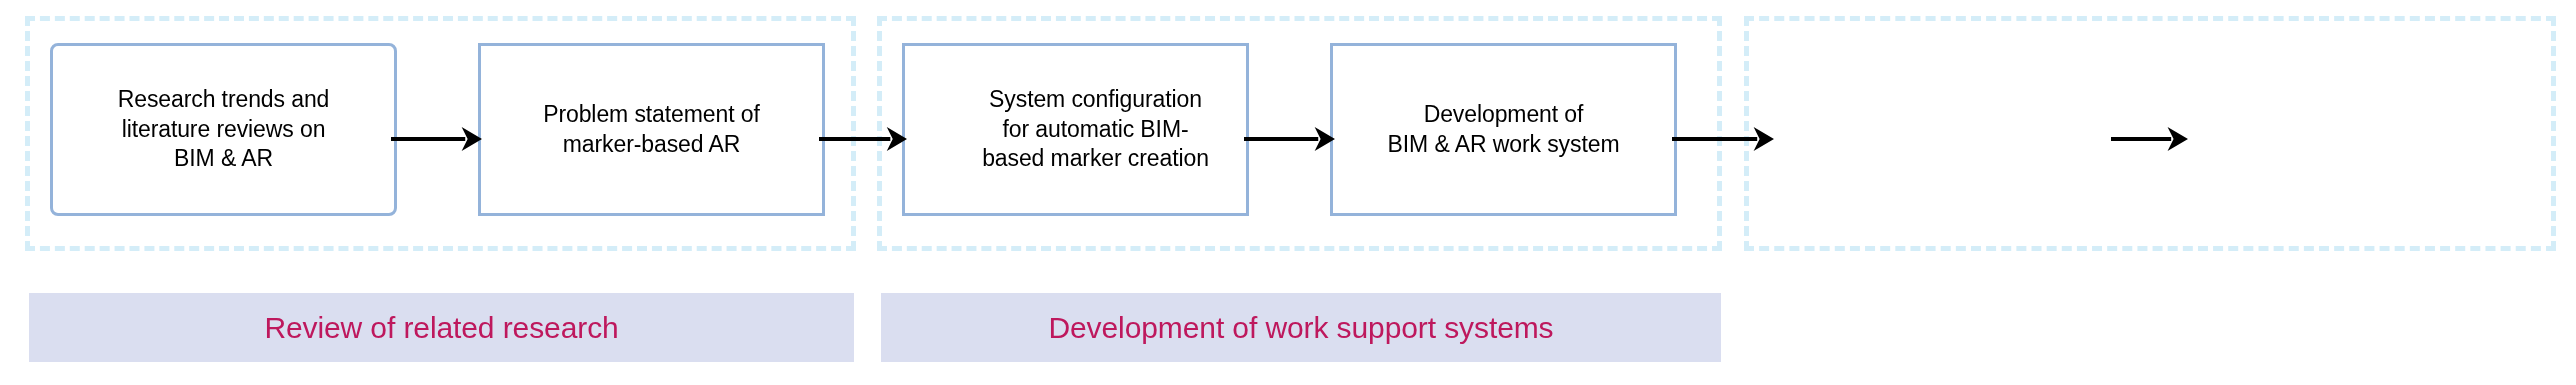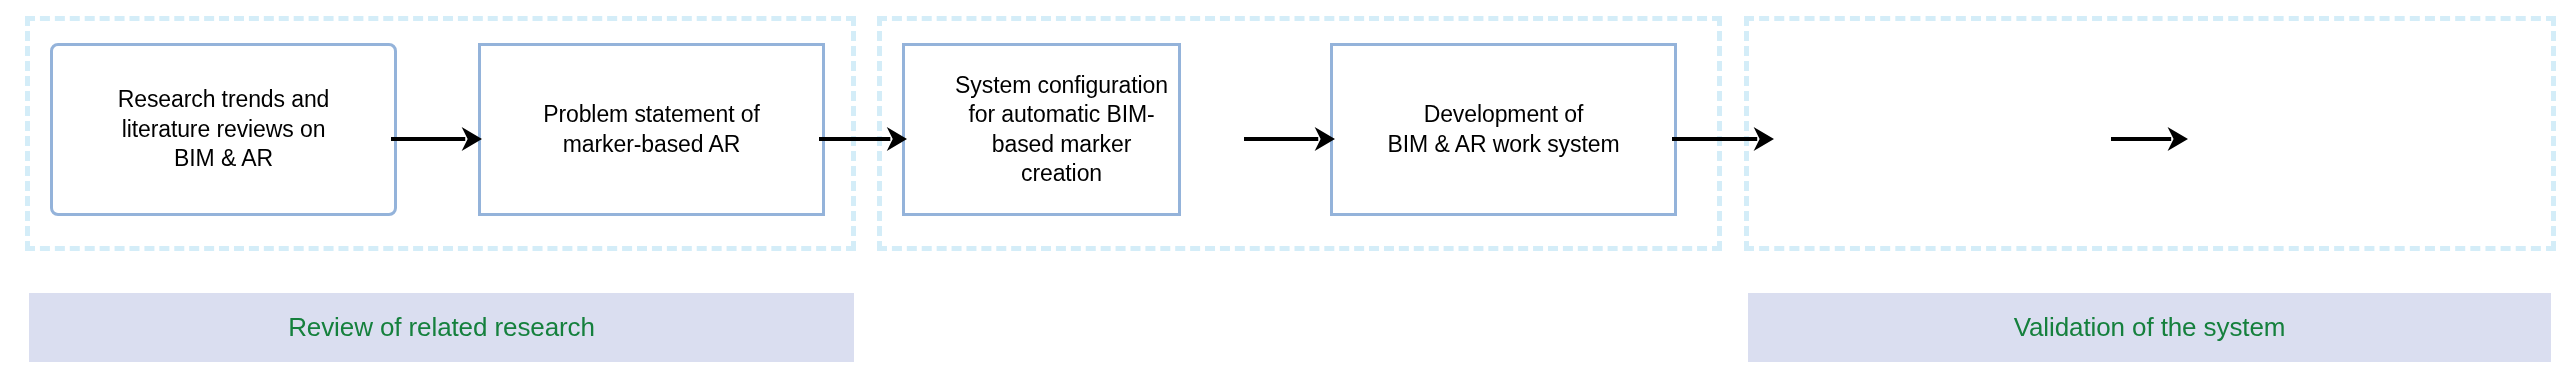--- a/index.html
+++ b/index.html
@@ -51,21 +51,21 @@
     font-size: 23px;
     line-height: 1.28;
     color: #000000;
     letter-spacing: -0.1px;
     padding: 0 6px;
     white-space: pre-line;
   }
 
   .b0 { left: 50px;   width: 347px; border-radius: 8px; }
   .b1 { left: 478px;  width: 347px; }
-  .b2 { left: 902px; width: 279px; padding-left: 40px; }
+  .b2 { left: 902px; width: 347px; padding-left: 40px; }
   .b3 { left: 1330px; width: 347px; text-align: center; }
   .b4 { left: 1769px; width: 347px; }
   .b5 { left: 2183px; width: 347px; }
 
   
   .arrow {
     position: absolute;
     top: 121px;
     height: 36px;
     display: block;
@@ -80,22 +80,22 @@
   .phase-bar {
     position: absolute;
     top: 293px;
     height: 69px;
     background: #dadef0;
     display: flex;
     align-items: center;
     justify-content: center;
   }
   .phase-bar-label {
-    font-size: 26px;
-    color: #15803d;
+    font-size: 30px;
+    color: #be185d;
     letter-spacing: -0.1px;
   }
   .p0 { left: 29px;   width: 825px; }
   .p1 { left: 881px; width: 840px; }
   .p2 { left: 1748px; width: 803px; }
 </style>
 </head>
 <body>
 
 <div id="canvas">
@@ -150,19 +150,19 @@
 
   <svg class="arrow a4" viewBox="0 0 128 60" preserveAspectRatio="none">
     <line x1="0" y1="30" x2="100" y2="30" stroke="#000000" stroke-width="7"></line>
     <path d="M 94 10 L 128 30 L 94 50 L 104 30 Z" fill="#000000"></path>
   </svg>
 
   <div class="phase-bar p0">
     <span class="phase-bar-label">Review of related research</span>
   </div>
 
+  <div class="phase-bar p1">
+    <span class="phase-bar-label">Development of work support systems</span>
+  </div>
 
-  <div class="phase-bar p2">
-    <span class="phase-bar-label">Validation of the system</span>
-  </div>
 
 </div>
 
 
 </body></html>

